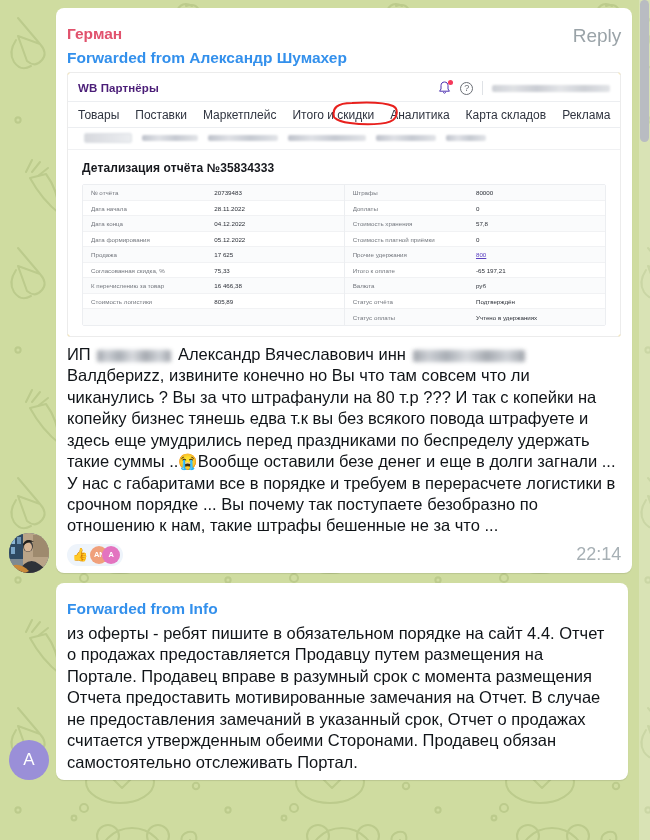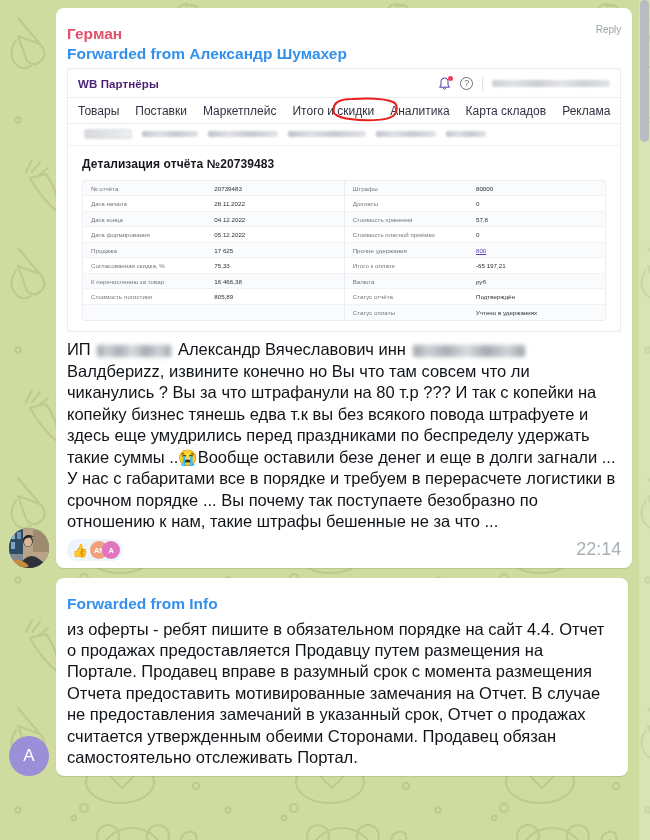--- a/index.html
+++ b/index.html
@@ -81,21 +81,21 @@
 
   .sender {
     font-size: 15.5px;
     font-weight: bold;
     line-height: 1.28;
   }
   .sender.pink   { color: #e1526d; }
   .sender.purple { color: #9e59c4; }
 
   .reply-link {
-    font-size: 10px;
+    font-size: 19px;
     color: #9aa3a8;
     line-height: 1.28;
     white-space: nowrap;
   }
 
   .forwarded {
     font-size: 15.5px;
     font-weight: bold;
     color: #3390ec;
     line-height: 1.3;
@@ -439,21 +439,21 @@
         <div class="shot-filter">
           <div class="filter-chip"></div>
           <div class="filter-blur fb1"></div>
           <div class="filter-blur fb2"></div>
           <div class="filter-blur fb3"></div>
           <div class="filter-blur fb4"></div>
           <div class="filter-blur fb5"></div>
         </div>
 
         <div class="shot-body">
-          <div class="shot-title">Детализация отчёта №20739483</div>
+          <div class="shot-title">Детализация отчёта №35834333</div>
 
           <div class="shot-table">
             <div class="tcol">
               <div class="trow">
                 <div class="tlabel">№ отчёта</div>
                 <div class="tval">20739483</div>
               </div>
               <div class="trow">
                 <div class="tlabel">Дата начала</div>
                 <div class="tval">28.11.2022</div>

